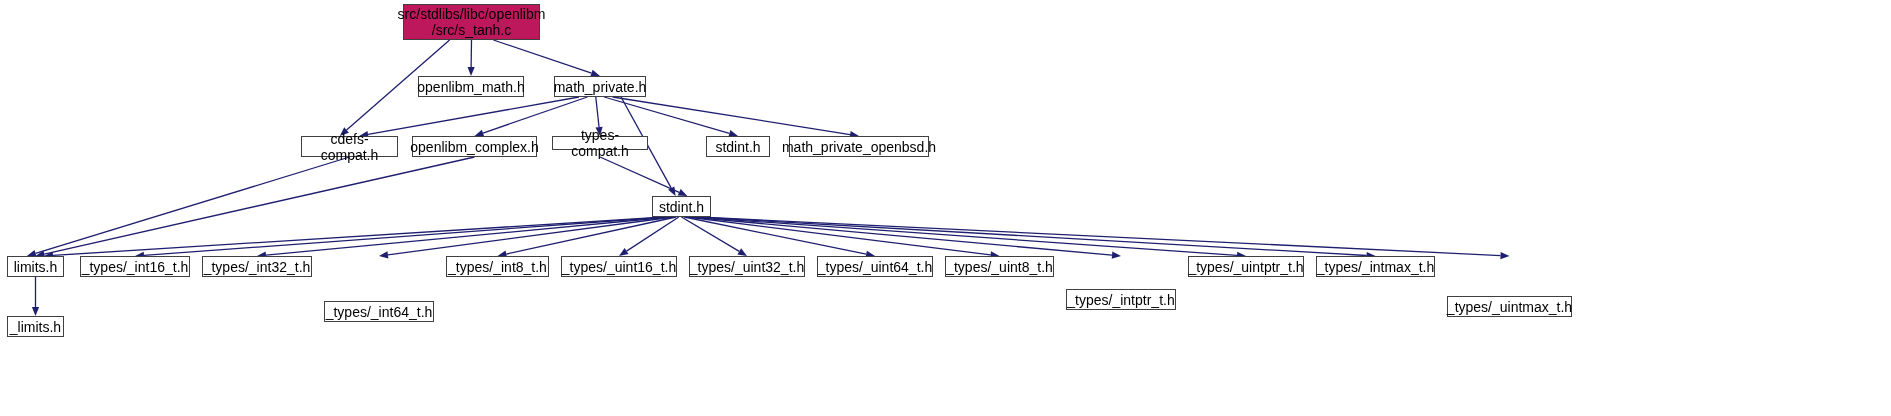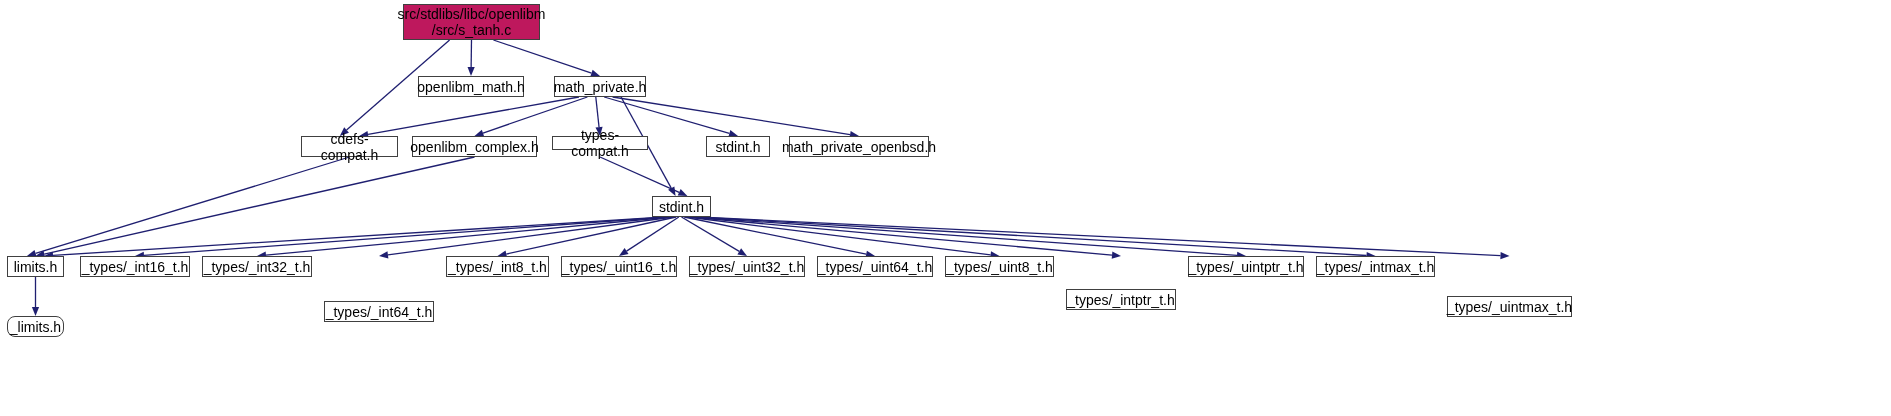--- a/index.html
+++ b/index.html
@@ -118,14 +118,14 @@
     <div class="node" style="left: 324px; top: 256px; width: 110px; height: 21px; margin-top: 45px;">_types/_int64_t.h</div>
     <div class="node" style="left: 446px; top: 256px; width: 103px; height: 21px;">_types/_int8_t.h</div>
     <div class="node" style="left: 561px; top: 256px; width: 116px; height: 21px;">_types/_uint16_t.h</div>
     <div class="node" style="left: 689px; top: 256px; width: 116px; height: 21px;">_types/_uint32_t.h</div>
     <div class="node" style="left: 817px; top: 256px; width: 116px; height: 21px;">_types/_uint64_t.h</div>
     <div class="node" style="left: 945px; top: 256px; width: 109px; height: 21px;">_types/_uint8_t.h</div>
     <div class="node" style="left: 1066px; top: 256px; width: 110px; height: 21px; margin-top: 33px;">_types/_intptr_t.h</div>
     <div class="node" style="left: 1188px; top: 256px; width: 116px; height: 21px;">_types/_uintptr_t.h</div>
     <div class="node" style="left: 1316px; top: 256px; width: 119px; height: 21px;">_types/_intmax_t.h</div>
     <div class="node" style="left: 1447px; top: 256px; width: 125px; height: 21px; margin-top: 40px;">_types/_uintmax_t.h</div>
-    <div class="node" style="left: 7px; top: 316px; width: 57px; height: 21px; border-radius: 8px;">_limits.h</div>
+    <div class="node" style="left: 7px; top: 316px; width: 57px; height: 21px;">_limits.h</div>
   </div>
 
 </body></html>

